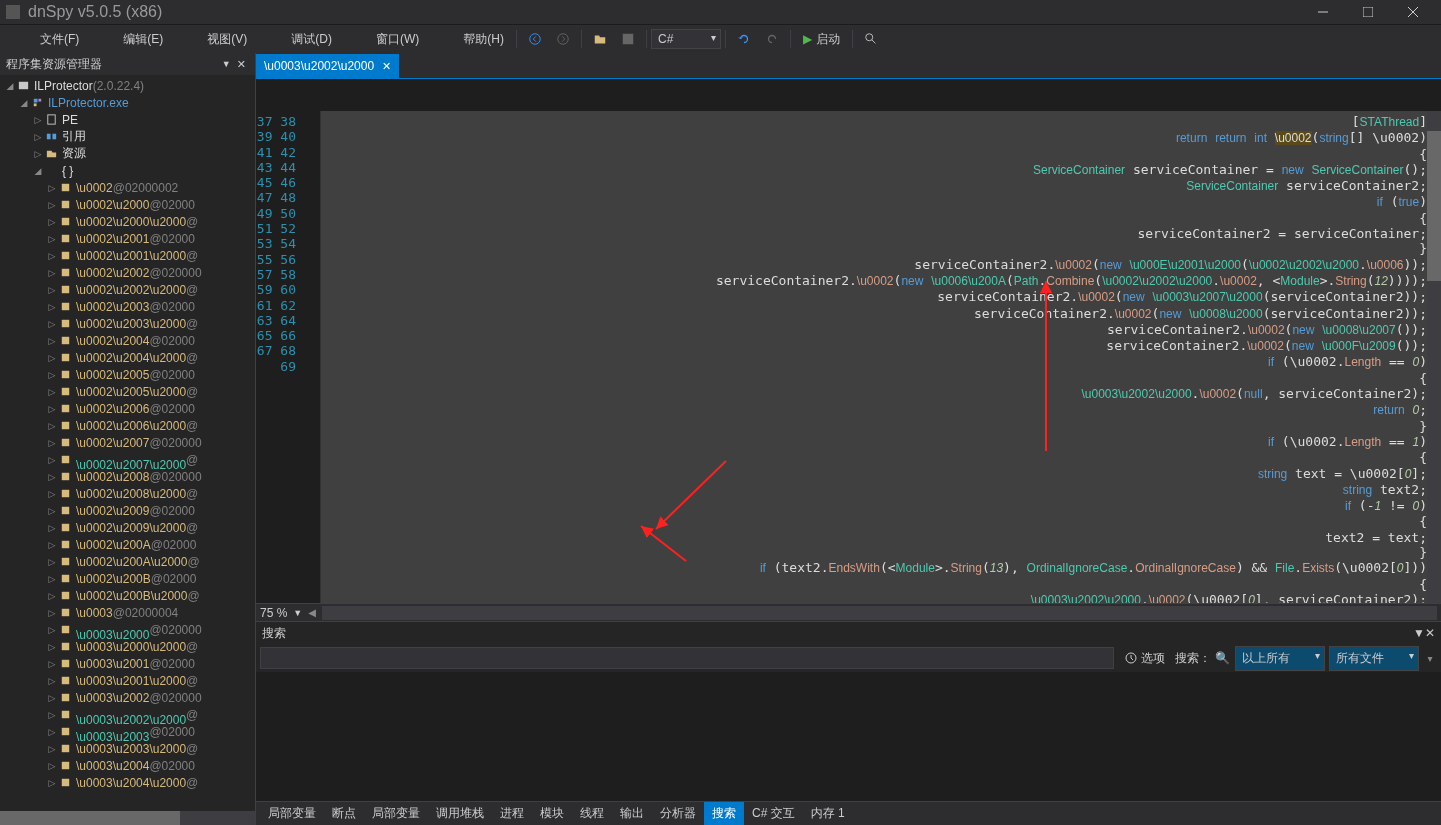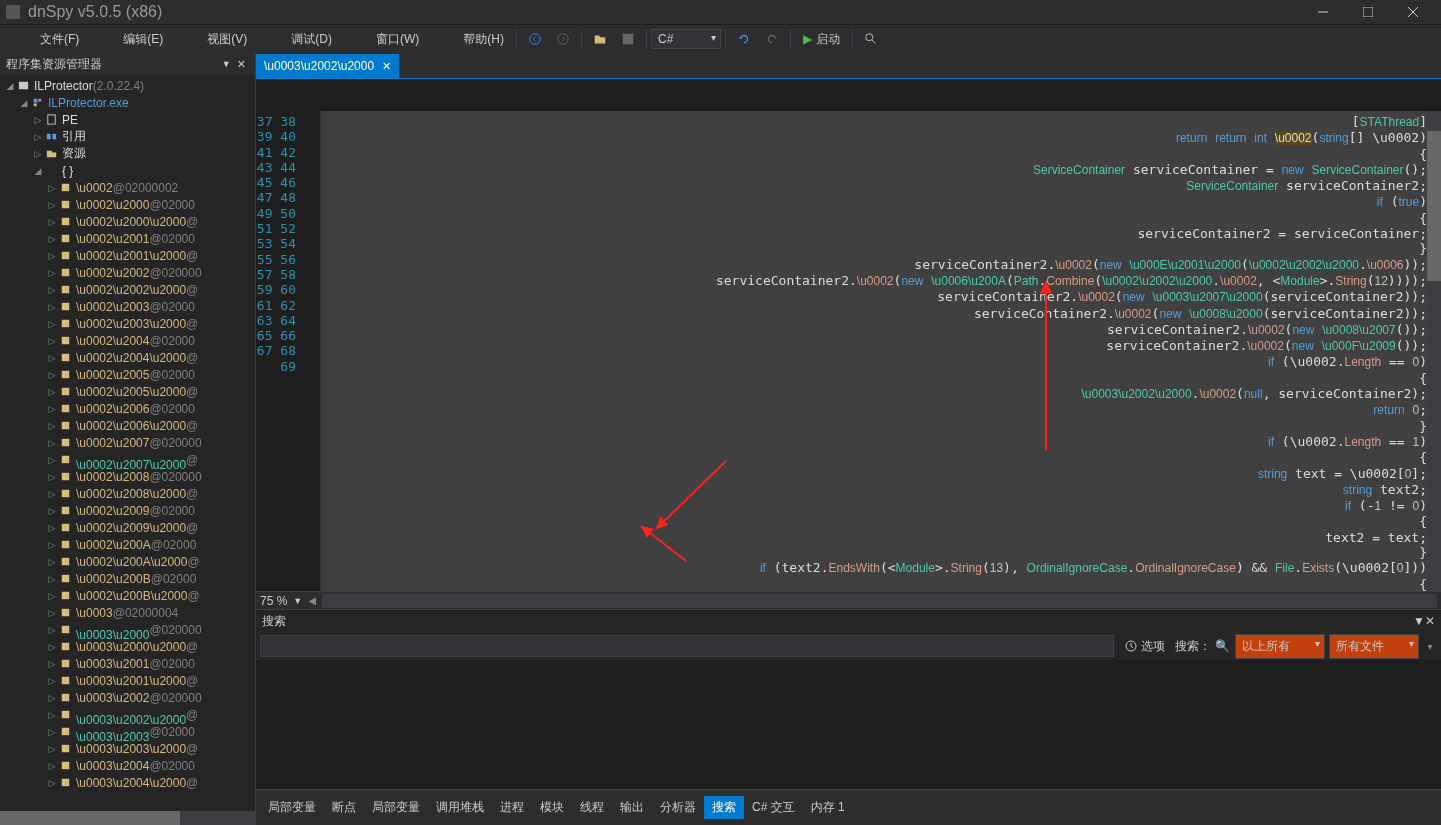--- a/index.html
+++ b/index.html
@@ -49,45 +49,45 @@
 .editor-area { flex: 1; display: flex; flex-direction: column; overflow: hidden; }
 .tabstrip { height: 26px; background: #2d2d30; display: flex; align-items: flex-end; border-bottom: 1px solid #007acc; }
 .tab { height: 24px; background: #007acc; color: #fff; display: flex; align-items: center; padding: 0 8px; font-size: 12px; }
 .tab .tabclose { margin-left: 8px; font-size: 11px; }
 .code-wrap { flex: 1; display: flex; overflow: hidden; position: relative; background: #404040; margin-top: 32px; }
 .gutter { width: 50px; text-align: right; padding-right: 10px; color: #2b91af; background: #1e1e1e; font-family: Consolas, monospace; font-size: 13px; line-height: 15.3px; padding-top: 3px; }
 .fold { width: 15px; background: #1e1e1e; border-right: 1px solid #333; }
 .code { flex: 1; font-family: Consolas, monospace; font-size: 13px; line-height: 15.3px; white-space: pre; padding-top: 3px; padding-left: 4px; overflow: hidden; text-align: right; }
 .kw { color: #569cd6; }
 .type { color: #4ec9b0; }
-.num { color: #b5cea8; }
+.num { color: #b5cea8; font-style: italic; }
 .mt { color: #d69d85; }
 .hl { background: #5a4a1a; }
 
 
 .arrow { position: absolute; pointer-events: none; }
 
 
 .zoombar { height: 18px; background: #2d2d30; display: flex; align-items: center; padding: 0 4px; font-size: 11px; color: #ccc; border-top: 1px solid #3f3f46; }
 .zoombar .zv { margin-right: 6px; }
 .zoombar .zsc { flex: 1; background: #3e3e42; height: 14px; margin-left: 6px; }
 
 
 .search-panel { height: 180px; background: #252526; display: flex; flex-direction: column; border-top: 1px solid #3f3f46; }
 .search-hd { height: 22px; display: flex; align-items: center; padding: 0 6px; color: #ccc; }
 .search-hd .flex { flex: 1; }
 .search-bar { height: 28px; display: flex; align-items: center; padding: 0 4px; gap: 4px; }
 .search-input { flex: 1; background: #333337; border: 1px solid #3f3f46; color: #ccc; padding: 3px 6px; font-size: 12px; }
 .search-opt { display: flex; align-items: center; color: #ccc; font-size: 12px; padding: 0 6px; }
-.search-combo { background: #c2410c; border: 1px solid #434346; color: #ccc; padding: 3px 18px 3px 6px; font-size: 12px; position: relative; min-width: 90px; }
+.search-combo { background: #0c4a6e; border: 1px solid #434346; color: #ccc; padding: 3px 18px 3px 6px; font-size: 12px; position: relative; min-width: 90px; }
 .search-combo::after { content: '▾'; position: absolute; right: 4px; font-size: 10px; }
 .search-results { flex: 1; background: #1e1e1e; }
 
 
-.bottom-tabs { height: 36px; background: #2d2d30; display: flex; align-items: center; border-top: 1px solid #3f3f46; padding: 0 4px; }
+.bottom-tabs { height: 24px; background: #2d2d30; display: flex; align-items: center; border-top: 1px solid #3f3f46; padding: 0 4px; }
 .btab { padding: 3px 8px; font-size: 12px; color: #ccc; }
 .btab.active { background: #007acc; color: #fff; }
 
 
 .vscroll { width: 14px; background: #3e3e42; position: relative; }
 .vscroll .vthumb { position: absolute; left: 0; right: 0; top: 20px; height: 150px; background: #686868; }
 </style>
 </head>
 <body>
 

